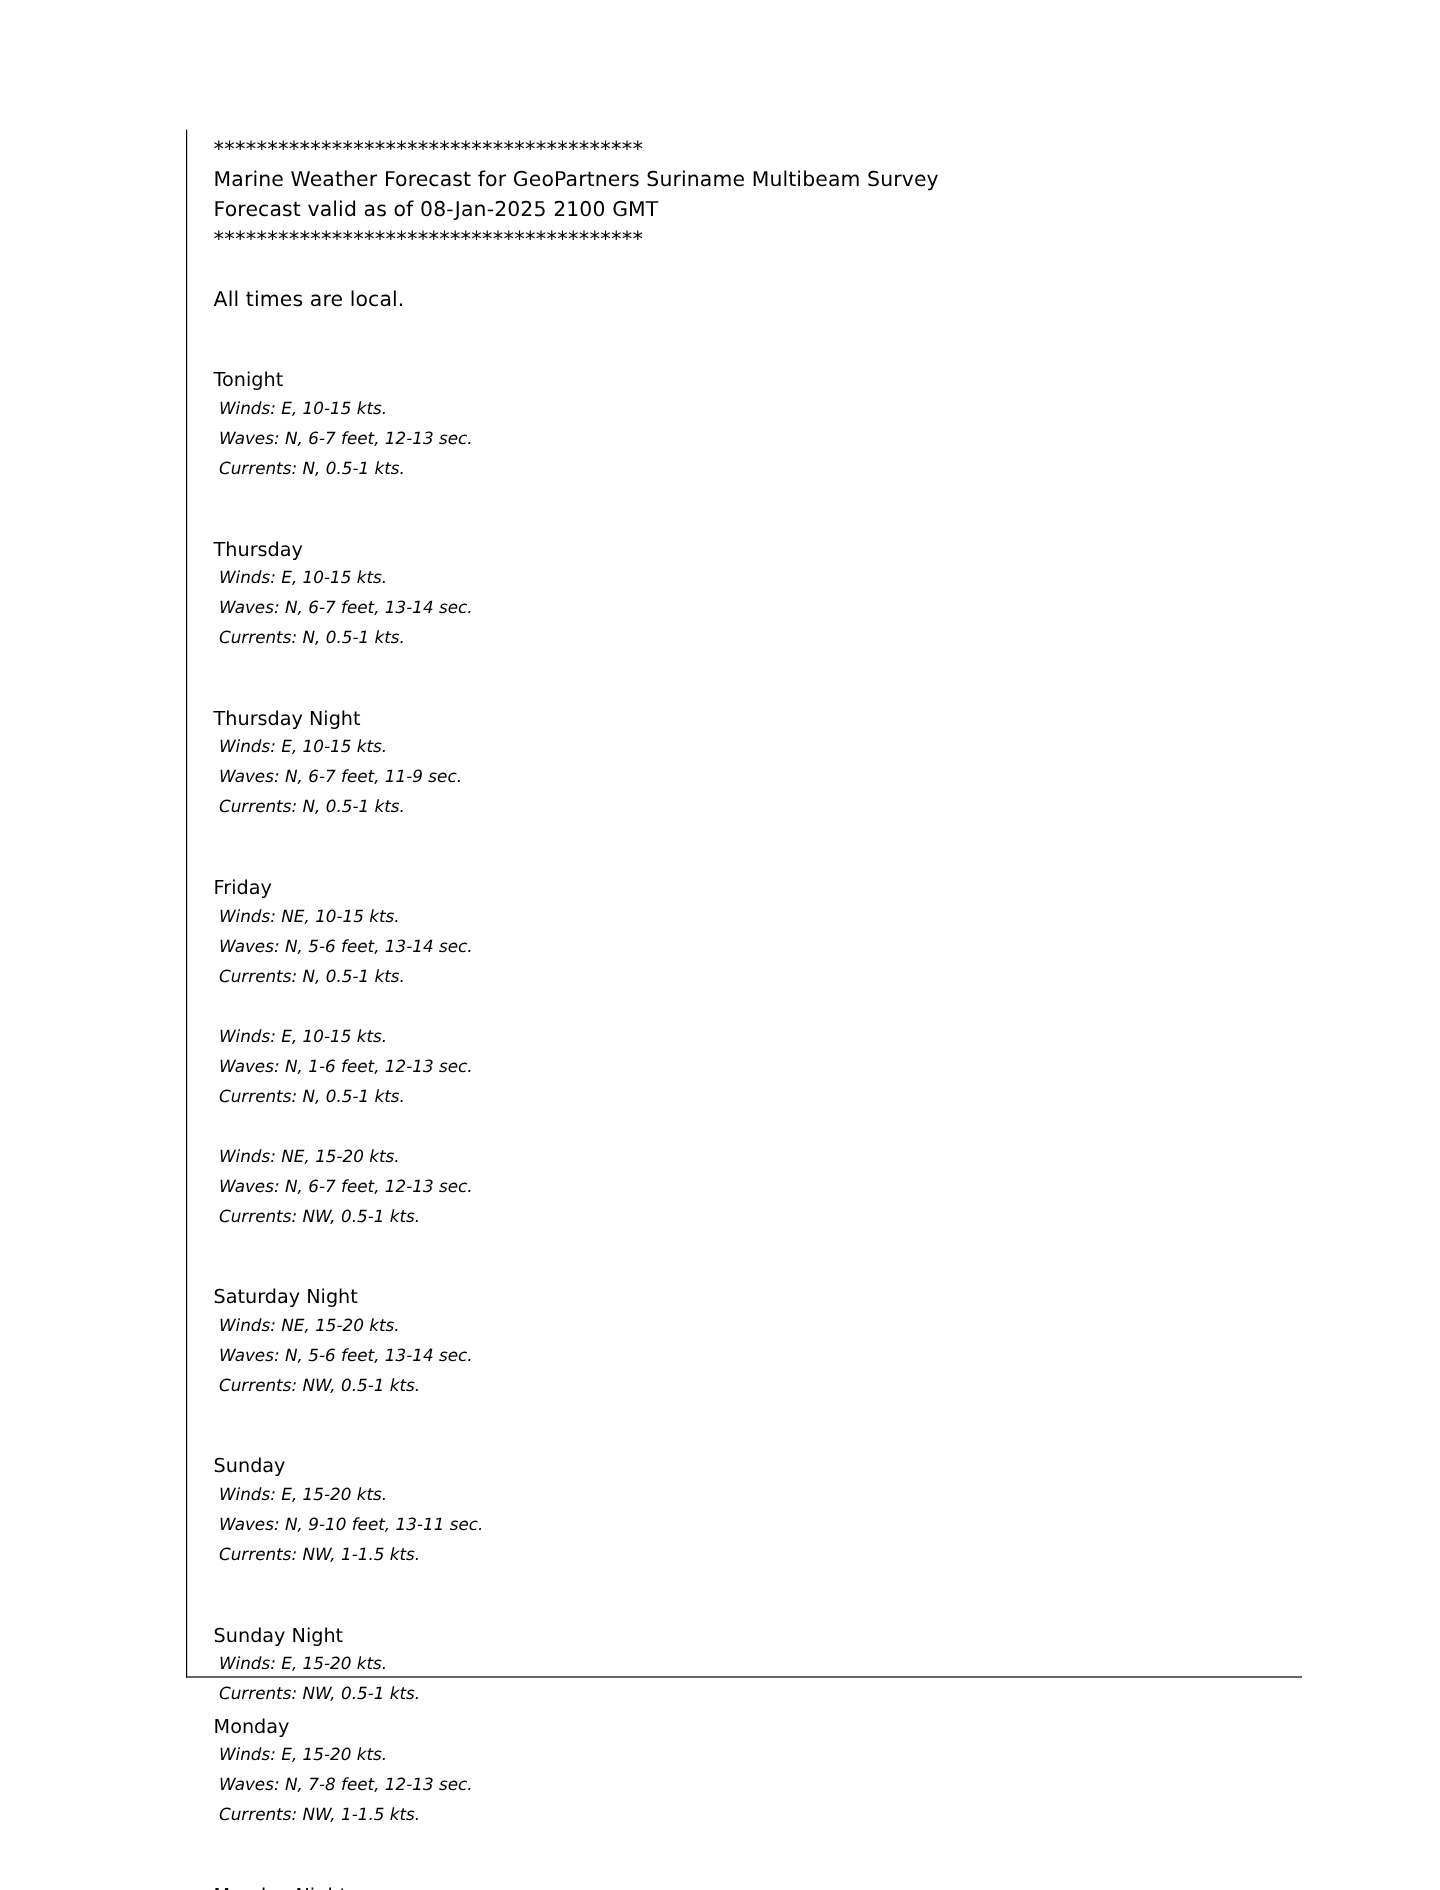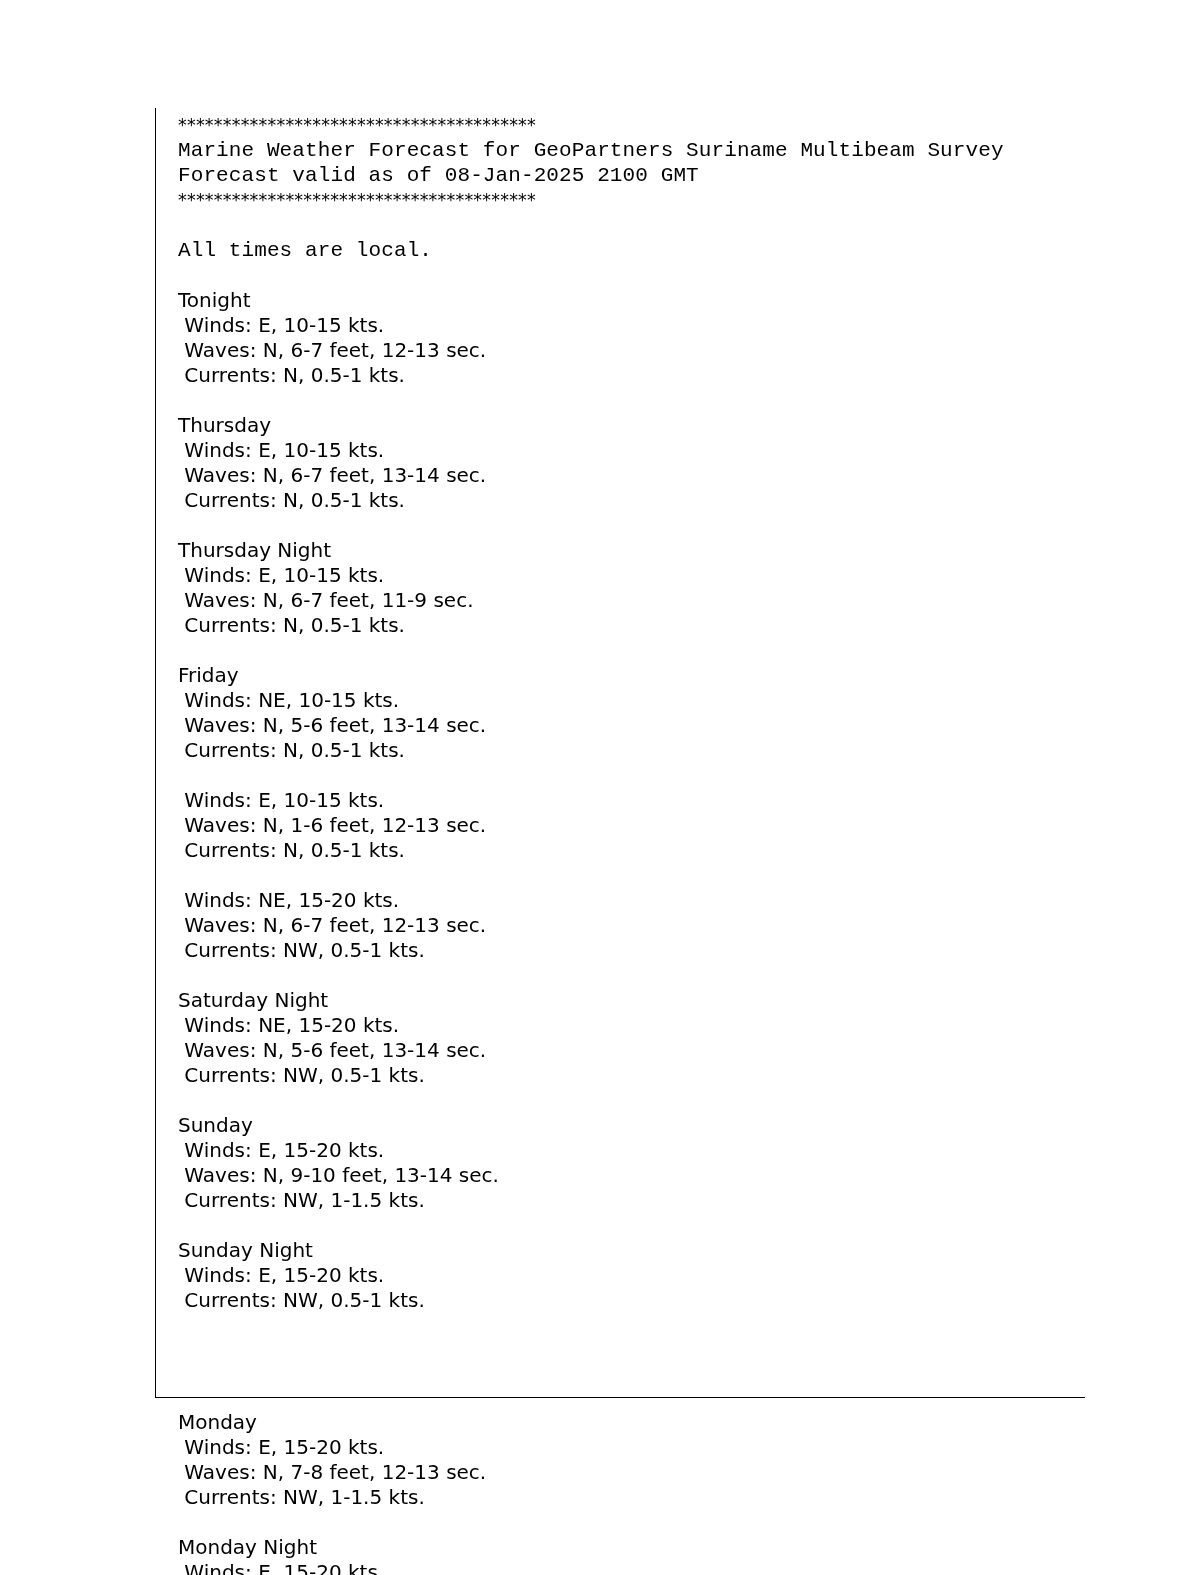--- a/index.html
+++ b/index.html
@@ -39,44 +39,45 @@
     top: 113px;
     width: 900px;
   }
   .overflow-block {
     position: absolute;
     left: 178px;
     top: 1410px;
     width: 900px;
   }
   .line {
-    font-size: 21px;
+    font-size: 17px;
     line-height: 25px;
     white-space: pre;
     letter-spacing: 0.1px;
-    font-family: Liberation Mono, monospace;
   }
   .stars {
     font-size: 17.5px;
     line-height: 25px;
     white-space: pre;
     letter-spacing: 0.2px;
   }
   .blank {
     height: 25px;
   }
   .day-name {
-    font-size: 20px;
+    font-size: 16px;
     line-height: 25px;
     white-space: pre;
+    margin-top: 16px;
   }
   .detail {
-    font-size: 20px;
+    font-size: 14px;
     line-height: 25px;
     white-space: pre;
+    font-style: italic;
   }
 </style>
 </head>
 <body>
 
 <div class="page">
 
   <div class="doc-frame"></div>
 
   <div class="text-block">
@@ -123,21 +124,21 @@
 
     <div class="blank"></div>
     <div class="day-name">Saturday Night</div>
     <div class="detail"> Winds: NE, 15-20 kts.</div>
     <div class="detail"> Waves: N, 5-6 feet, 13-14 sec.</div>
     <div class="detail"> Currents: NW, 0.5-1 kts.</div>
 
     <div class="blank"></div>
     <div class="day-name">Sunday</div>
     <div class="detail"> Winds: E, 15-20 kts.</div>
-    <div class="detail"> Waves: N, 9-10 feet, 13-14 sec.</div>
+    <div class="detail"> Waves: N, 9-10 feet, 13-11 sec.</div>
     <div class="detail"> Currents: NW, 1-1.5 kts.</div>
 
     <div class="blank"></div>
     <div class="day-name">Sunday Night</div>
     <div class="detail"> Winds: E, 15-20 kts.</div>
     <div class="detail"> Currents: NW, 0.5-1 kts.</div>
   </div>
 
   <div class="overflow-block">
     <div class="day-name">Monday</div>

